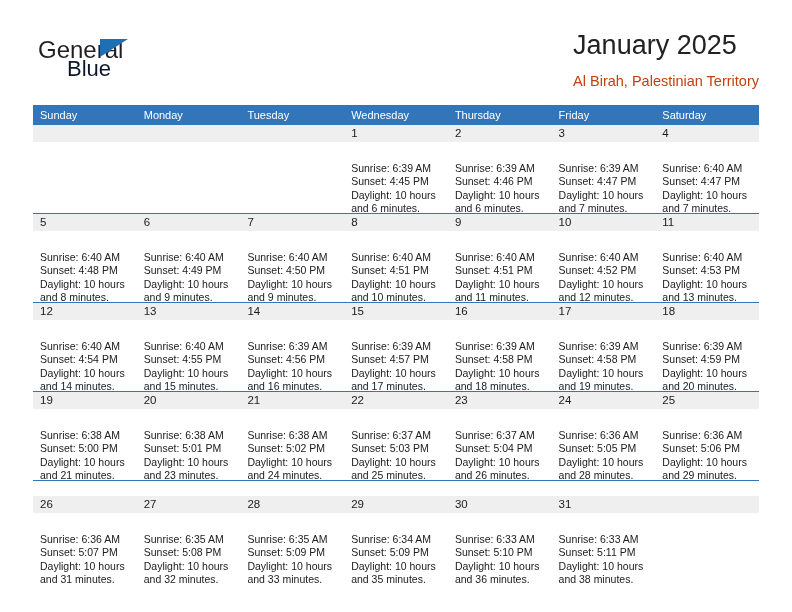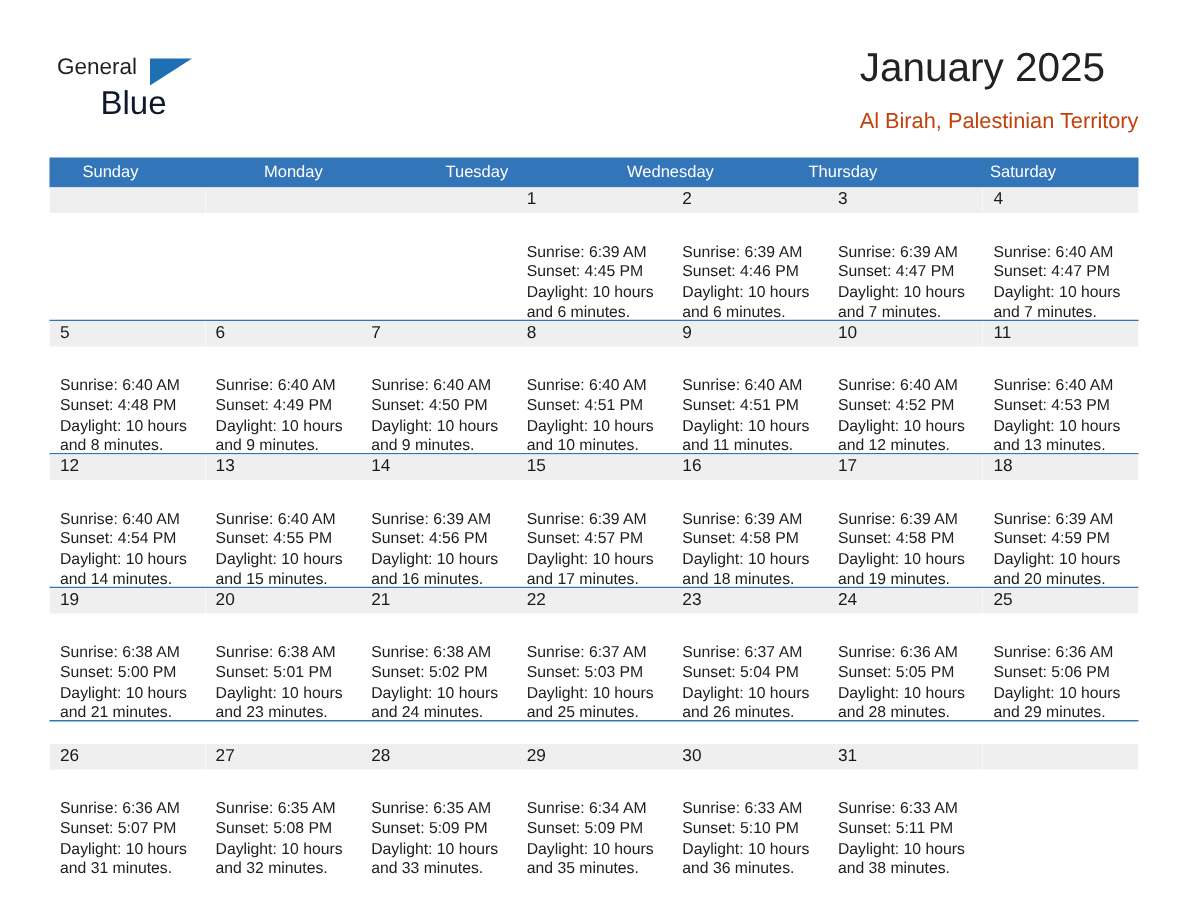--- a/index.html
+++ b/index.html
@@ -35,21 +35,21 @@
     position: absolute;
     left: 5px;
     top: 8px;
     width: 160px;
     height: 58px;
   }
   .logo-general {
     position: absolute;
     left: 0;
     top: 0;
-    font-size: 15px;
+    font-size: 24px;
     letter-spacing: 0px;
     color: #231f20;
     font-family: "Liberation Sans", sans-serif;
   }
   .logo-tri {
     position: absolute;
     left: 62px;
     top: 3px;
     width: 0;
     height: 0;
@@ -96,21 +96,21 @@
   .weekdays {
     display: flex;
     background: #3275b8;
     height: 20px;
   }
   .weekday {
     flex: 1 1 0;
     color: #ffffff;
     font-size: 11px;
     line-height: 20px;
-    padding-left: 22px;
+    padding-left: 7px;
     box-sizing: border-box;
     white-space: nowrap;
     overflow: hidden;
   }
 
   .week {
     display: flex;
     border-bottom: 1px solid #3275b8;
     height: 89px;
     box-sizing: border-box;
@@ -169,20 +169,21 @@
 
   </div>
 
   <div class="calendar">
     <div class="weekdays">
       <div class="weekday">Sunday</div>
       <div class="weekday">Monday</div>
       <div class="weekday">Tuesday</div>
       <div class="weekday">Wednesday</div>
       <div class="weekday">Thursday</div>
+      <div class="weekday">Friday</div>
       <div class="weekday">Saturday</div>
     </div>
     <div id="weeks-container">
         <div class="week">
           <div class="day empty">
             <div class="day-num blank"></div>
             <div class="day-body">
               <div></div>
               <div></div>
               <div></div>

